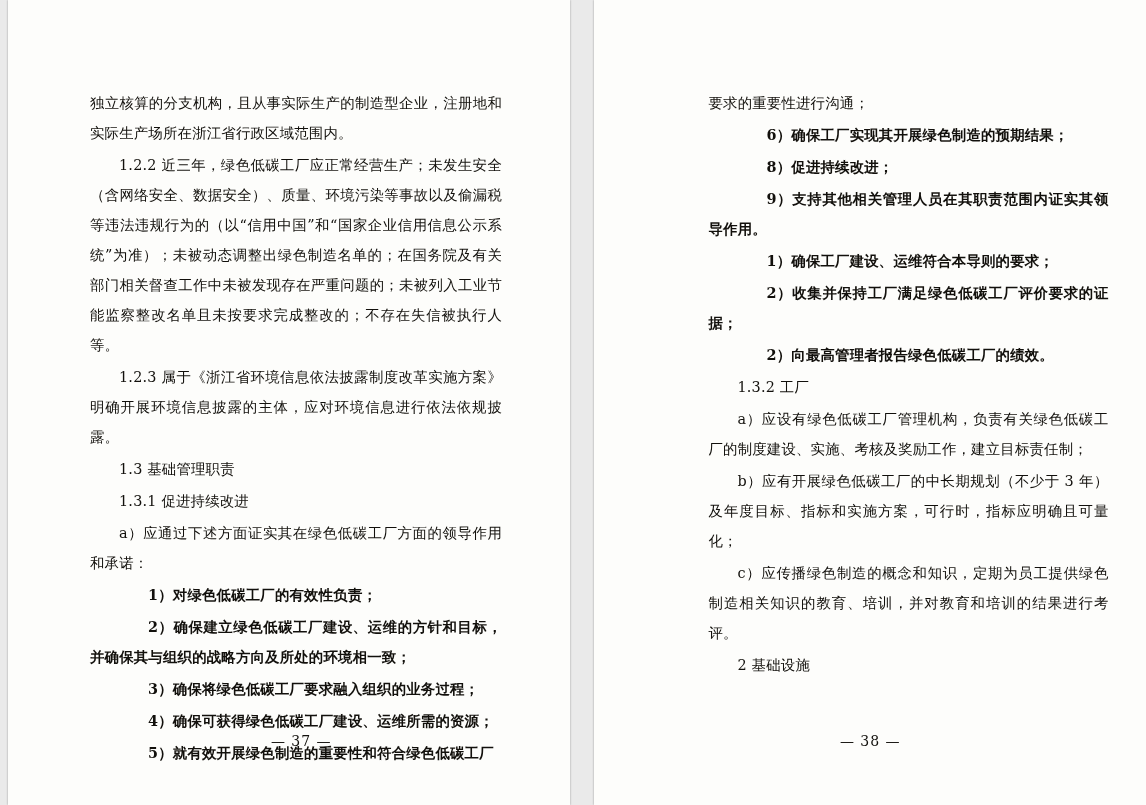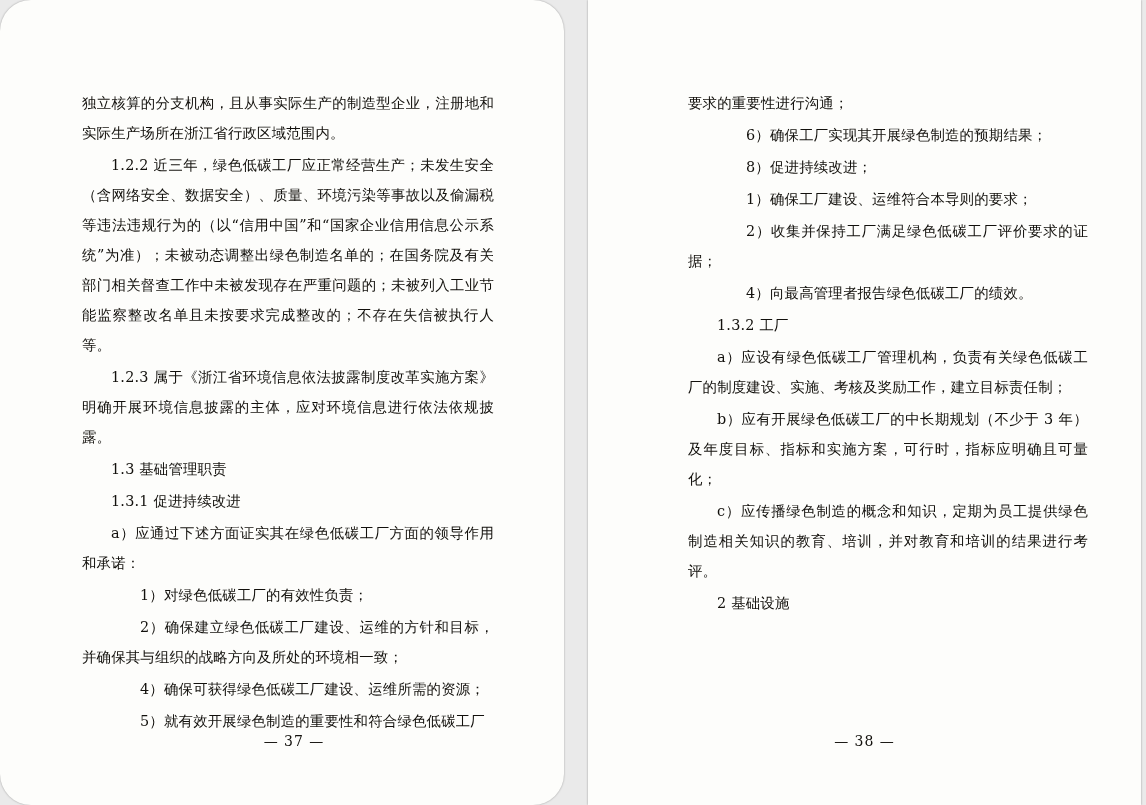--- a/index.html
+++ b/index.html
@@ -24,51 +24,50 @@
   .page {
     position: relative;
     background: #fdfdfb;
     box-shadow: 0 0 2px rgba(0,0,0,0.35);
     box-sizing: border-box;
     overflow: hidden;
   }
   .page-left {
     width: 564px;
     height: 805px;
-    margin-left: 0;
-    border-radius: 31px;
+    margin-left: 8px;
   }
   .page-right {
     width: 553px;
     height: 805px;
     margin-left: 12px;
   }
   .page-body {
     position: absolute;
     top: 88px;
     left: 82px;
     width: 412px;
     height: 620px;
   }
   .page-right .page-body {
-    left: 100px;
+    left: 114px;
     width: 400px;
   }
   p {
     margin: 0 0 2px 0;
     font-size: 14.4px;
     line-height: 30px;
     color: #12100c;
     text-align: justify;
     text-justify: inter-ideograph;
     letter-spacing: 0.2px;
     font-family: "DejaVu Serif", "Liberation Serif", serif;
   }
   p.ind1 { text-indent: 29px; }
-  p.ind2 { text-indent: 58px; }
+  p.ind2 { text-indent: 58px; font-weight: bold; }
   p.ind0 { text-indent: 0; }
   p.heading {
     font-weight: normal;
     text-indent: 29px;
   }
   .folio {
     position: absolute;
     bottom: 56px;
     width: 100%;
     text-align: center;
@@ -87,34 +86,36 @@
   <div class="page page-left">
     <div class="page-body">
       <p class="ind0">独立核算的分支机构，且从事实际生产的制造型企业，注册地和实际生产场所在浙江省行政区域范围内。</p>
       <p class="ind1">1.2.2 近三年，绿色低碳工厂应正常经营生产；未发生安全（含网络安全、数据安全）、质量、环境污染等事故以及偷漏税等违法违规行为的（以“信用中国”和“国家企业信用信息公示系统”为准）；未被动态调整出绿色制造名单的；在国务院及有关部门相关督查工作中未被发现存在严重问题的；未被列入工业节能监察整改名单且未按要求完成整改的；不存在失信被执行人等。</p>
       <p class="ind1">1.2.3 属于《浙江省环境信息依法披露制度改革实施方案》明确开展环境信息披露的主体，应对环境信息进行依法依规披露。</p>
       <p class="heading">1.3 基础管理职责</p>
       <p class="ind1">1.3.1 促进持续改进</p>
       <p class="ind1">a）应通过下述方面证实其在绿色低碳工厂方面的领导作用和承诺：</p>
       <p class="ind2">1）对绿色低碳工厂的有效性负责；</p>
       <p class="ind2">2）确保建立绿色低碳工厂建设、运维的方针和目标，并确保其与组织的战略方向及所处的环境相一致；</p>
+      <p class="ind2">3）确保将绿色低碳工厂要求融入组织的业务过程；</p>
       <p class="ind2">4）确保可获得绿色低碳工厂建设、运维所需的资源；</p>
       <p class="ind2">5）就有效开展绿色制造的重要性和符合绿色低碳工厂</p>
     </div>
     <div class="folio">— 37 —</div>
   </div>
 
   <div class="page page-right">
     <div class="page-body">
       <p class="ind0">要求的重要性进行沟通；</p>
       <p class="ind2">6）确保工厂实现其开展绿色制造的预期结果；</p>
       <p class="ind2">8）促进持续改进；</p>
+      <p class="ind2">9）支持其他相关管理人员在其职责范围内证实其领导作用。</p>
       <p class="ind2">1）确保工厂建设、运维符合本导则的要求；</p>
       <p class="ind2">2）收集并保持工厂满足绿色低碳工厂评价要求的证据；</p>
-      <p class="ind2">4）向最高管理者报告绿色低碳工厂的绩效。</p>
+      <p class="ind2">2）向最高管理者报告绿色低碳工厂的绩效。</p>
       <p class="ind1">1.3.2 工厂</p>
       <p class="ind1">a）应设有绿色低碳工厂管理机构，负责有关绿色低碳工厂的制度建设、实施、考核及奖励工作，建立目标责任制；</p>
       <p class="ind1">b）应有开展绿色低碳工厂的中长期规划（不少于 3 年）及年度目标、指标和实施方案，可行时，指标应明确且可量化；</p>
       <p class="ind1">c）应传播绿色制造的概念和知识，定期为员工提供绿色制造相关知识的教育、培训，并对教育和培训的结果进行考评。</p>
       <p class="ind1">2 基础设施</p>
 
     </div>
     <div class="folio">— 38 —</div>
   </div>
 

